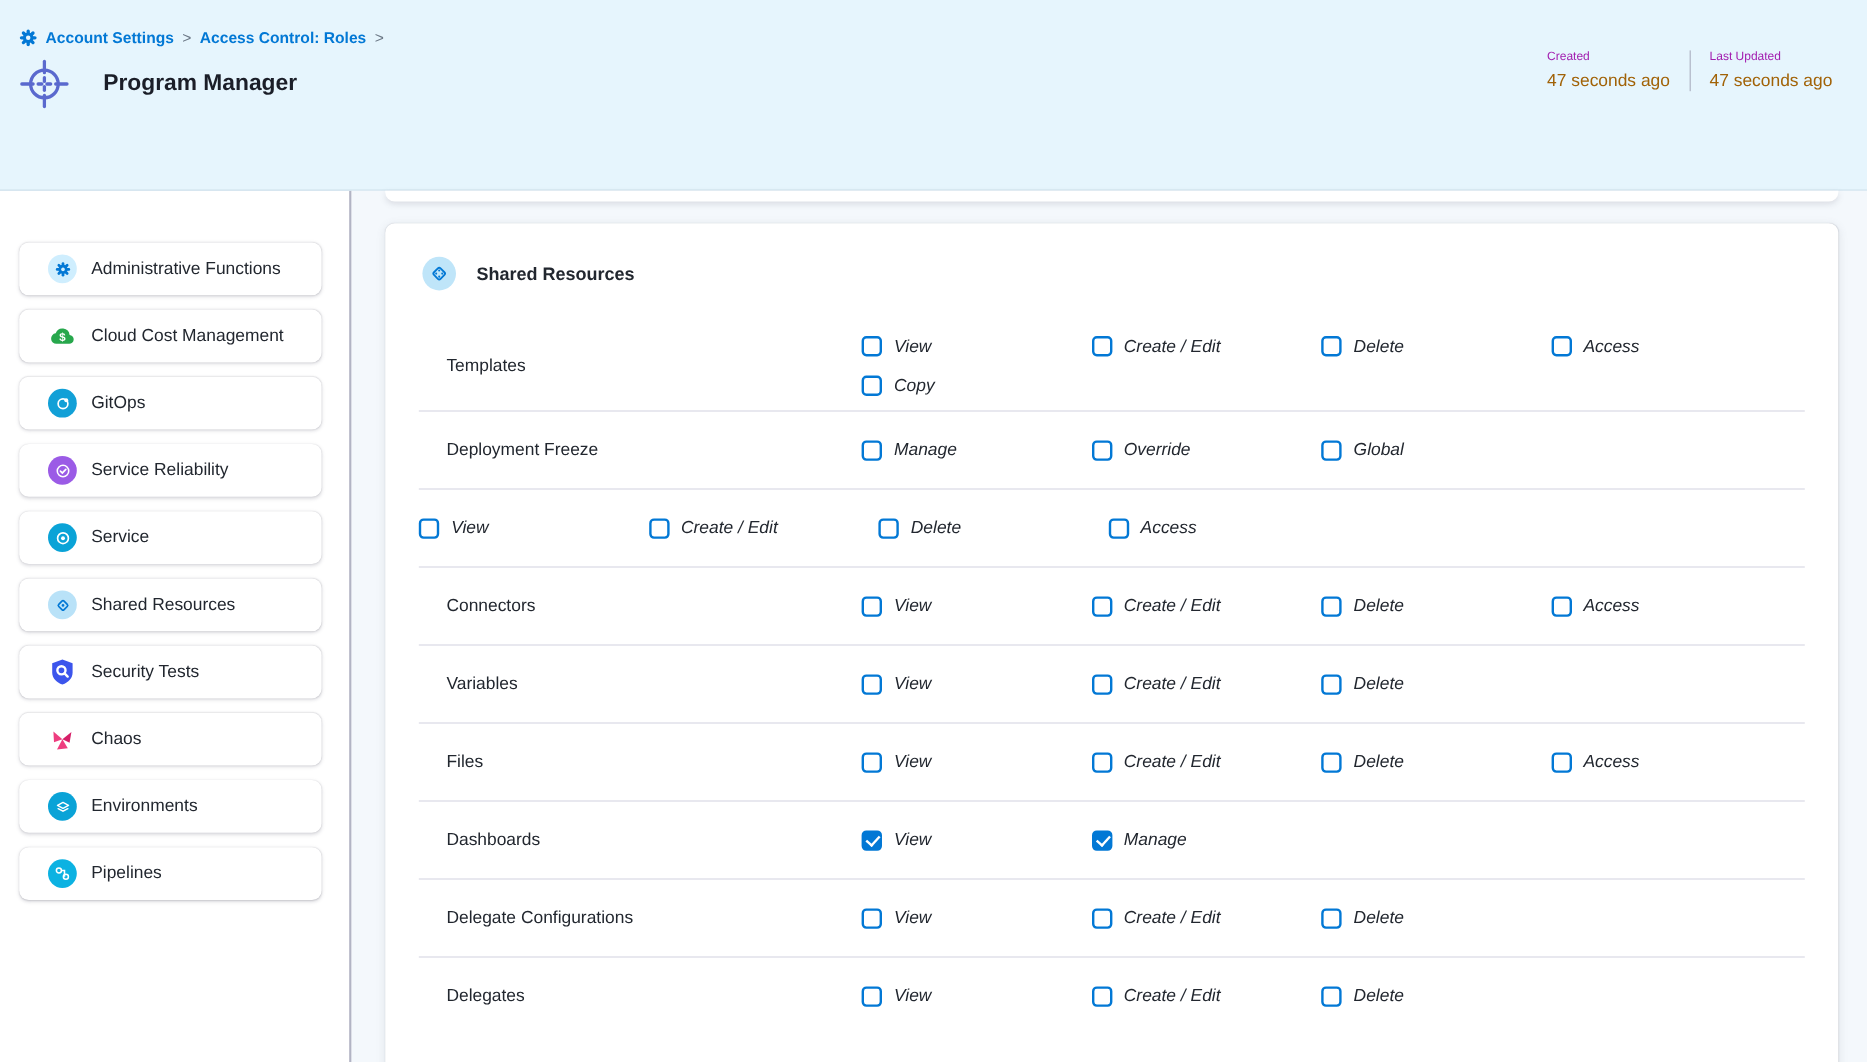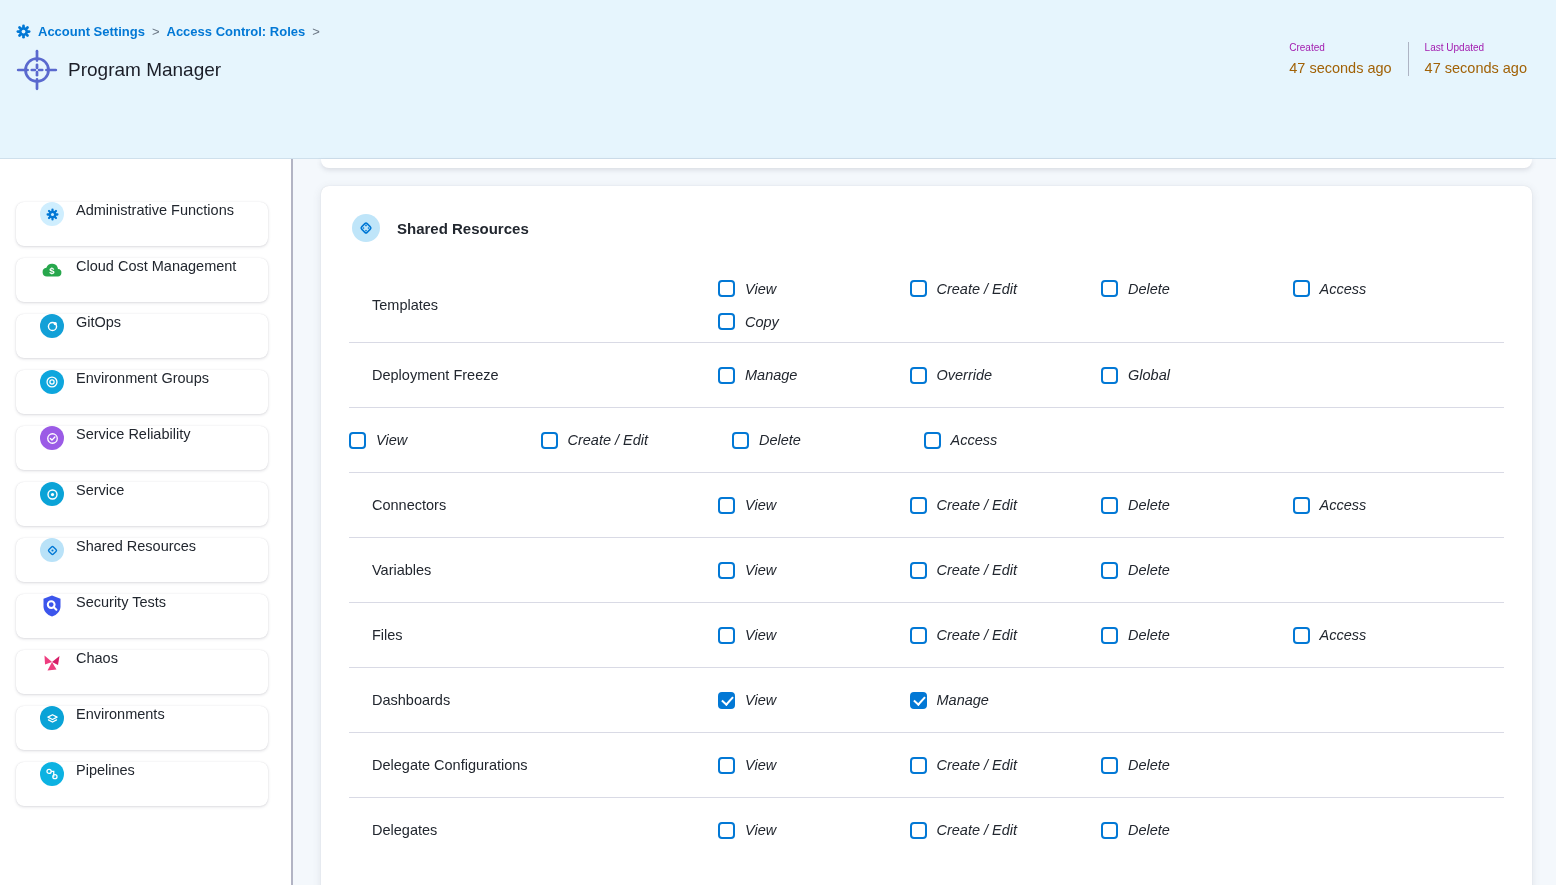--- a/index.html
+++ b/index.html
@@ -7,33 +7,33 @@
     font-family:"Liberation Sans", sans-serif; background:#f4f8fc; color:#22272f; }
 
   
   .header { height:159px; background:#e6f5fd; padding:24px 0 0 16px; position:relative;
     border-bottom:1px solid rgba(180,200,215,.45); }
   .breadcrumb { display:flex; align-items:center; gap:7px; font-size:13px; font-weight:bold; }
   .breadcrumb a { color:#0278d5; text-decoration:none; }
   .breadcrumb .sep { color:#6b7785; font-weight:normal; }
   .title-row { display:flex; align-items:center; margin-top:8px; }
   .crosshair { width:46px; height:46px; margin-left:-2px; }
-  .page-title { font-size:19px; font-weight:normal; color:#1b1e28; margin-left:8px; }
+  .page-title { font-size:19px; font-weight:bold; color:#1b1e28; margin-left:26px; }
   .header-meta { position:absolute; top:42px; right:13px; display:flex; align-items:stretch; }
   .meta-block { padding:0 16px; }
   .meta-label { font-size:10px; color:#a21caf; margin-bottom:7px; }
   .meta-value { font-size:14.5px; color:#a16207; }
   .meta-divider { width:1px; background:#aeb4c4; }
 
   
   .app-body { display:flex; height:752px; }
   .sidebar { width:293px; background:#ffffff; border-right:2px solid #b2b4c4;
     padding-top:43px; flex:0 0 auto; }
   .side-card { width:252px; height:44px; margin:0 0 12px 16px; background:#fff;
-    border-radius:8px; display:flex; align-items:flex-start; padding-left:24px; gap:12px;
+    border-radius:8px; display:flex; align-items:center; padding-left:24px; gap:12px;
     box-shadow:0 1px 3px rgba(96,97,112,.22), 0 0 1px rgba(40,41,61,.12); cursor:pointer; }
   .side-icon { width:24px; height:24px; border-radius:50%; display:flex;
     align-items:center; justify-content:center; flex:0 0 auto; }
   .side-icon svg { display:block; }
   .side-label { font-size:14.5px; color:#22272f; }
 
   .main { flex:1 1 auto; position:relative; background:#f4f8fc; padding:0 24px 0 28px; }
   .partial-card { height:9px; background:#fff; border-radius:0 0 8px 8px;
     box-shadow:0 2px 5px rgba(96,97,112,.18); }
   .section-card { margin-top:18px; background:#fff; border-radius:8px; height:718px;
@@ -135,29 +135,20 @@
       <div class="side-card">
         <span class="side-icon" style="background: rgb(18, 160, 215);">
           <svg width="13" height="13" viewBox="0 0 24 24">
             <circle cx="12" cy="12" r="7.5" fill="none" stroke="#ffffff" stroke-width="2.6"></circle>
        <circle cx="17" cy="6.5" r="3" fill="#ffffff"></circle>
           </svg>
         </span>
         <span class="side-label">GitOps</span>
       </div>
       <div class="side-card">
-        <span class="side-icon" style="background: rgb(14, 166, 221);">
-          <svg width="14" height="14" viewBox="0 0 24 24">
-            <circle cx="12" cy="12" r="8.5" fill="none" stroke="#ffffff" stroke-width="2.2"></circle>
-       <circle cx="12" cy="12" r="3.6" fill="none" stroke="#ffffff" stroke-width="2.2"></circle>
-          </svg>
-        </span>
-        <span class="side-label">Environment Groups</span>
-      </div>
-      <div class="side-card">
         <span class="side-icon" style="background: rgb(155, 91, 230);">
           <svg width="13" height="13" viewBox="0 0 24 24">
             <circle cx="12" cy="12" r="8.8" fill="none" stroke="#ffffff" stroke-width="2.4"></circle>
        <path d="M8 12.2 11 15 16.4 9.4" fill="none" stroke="#ffffff" stroke-width="2.6" stroke-linecap="round"></path>
           </svg>
         </span>
         <span class="side-label">Service Reliability</span>
       </div>
       <div class="side-card">
         <span class="side-icon" style="background: rgb(10, 163, 215);">

